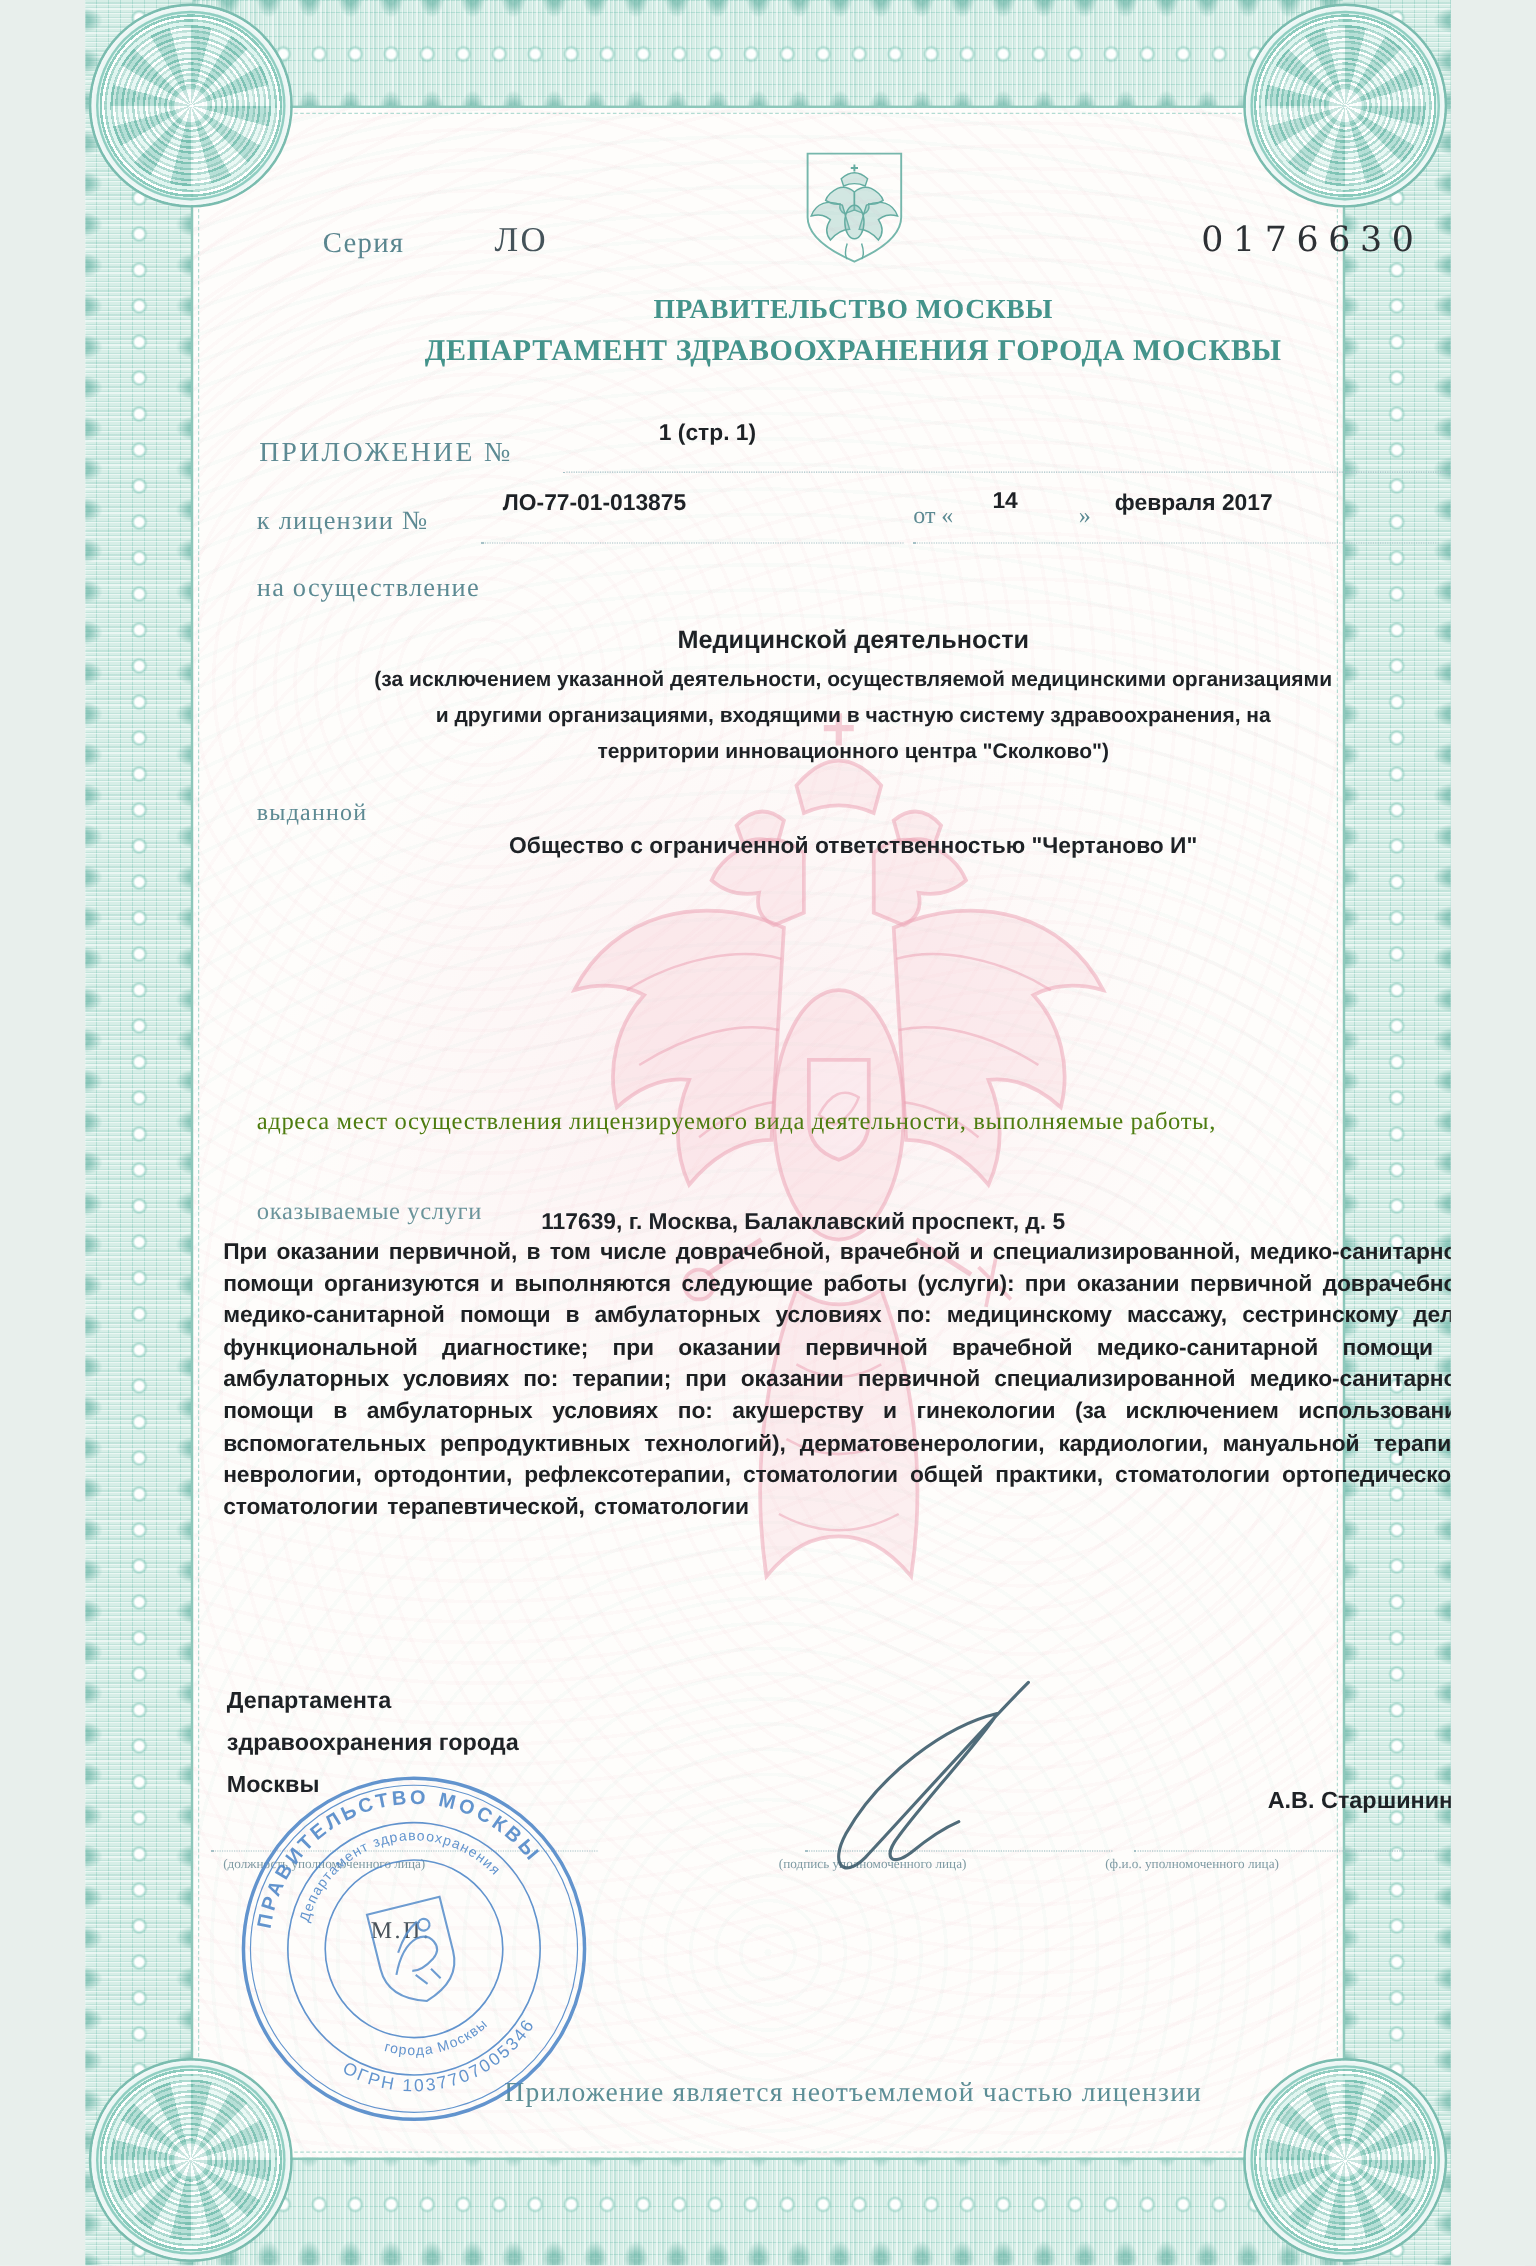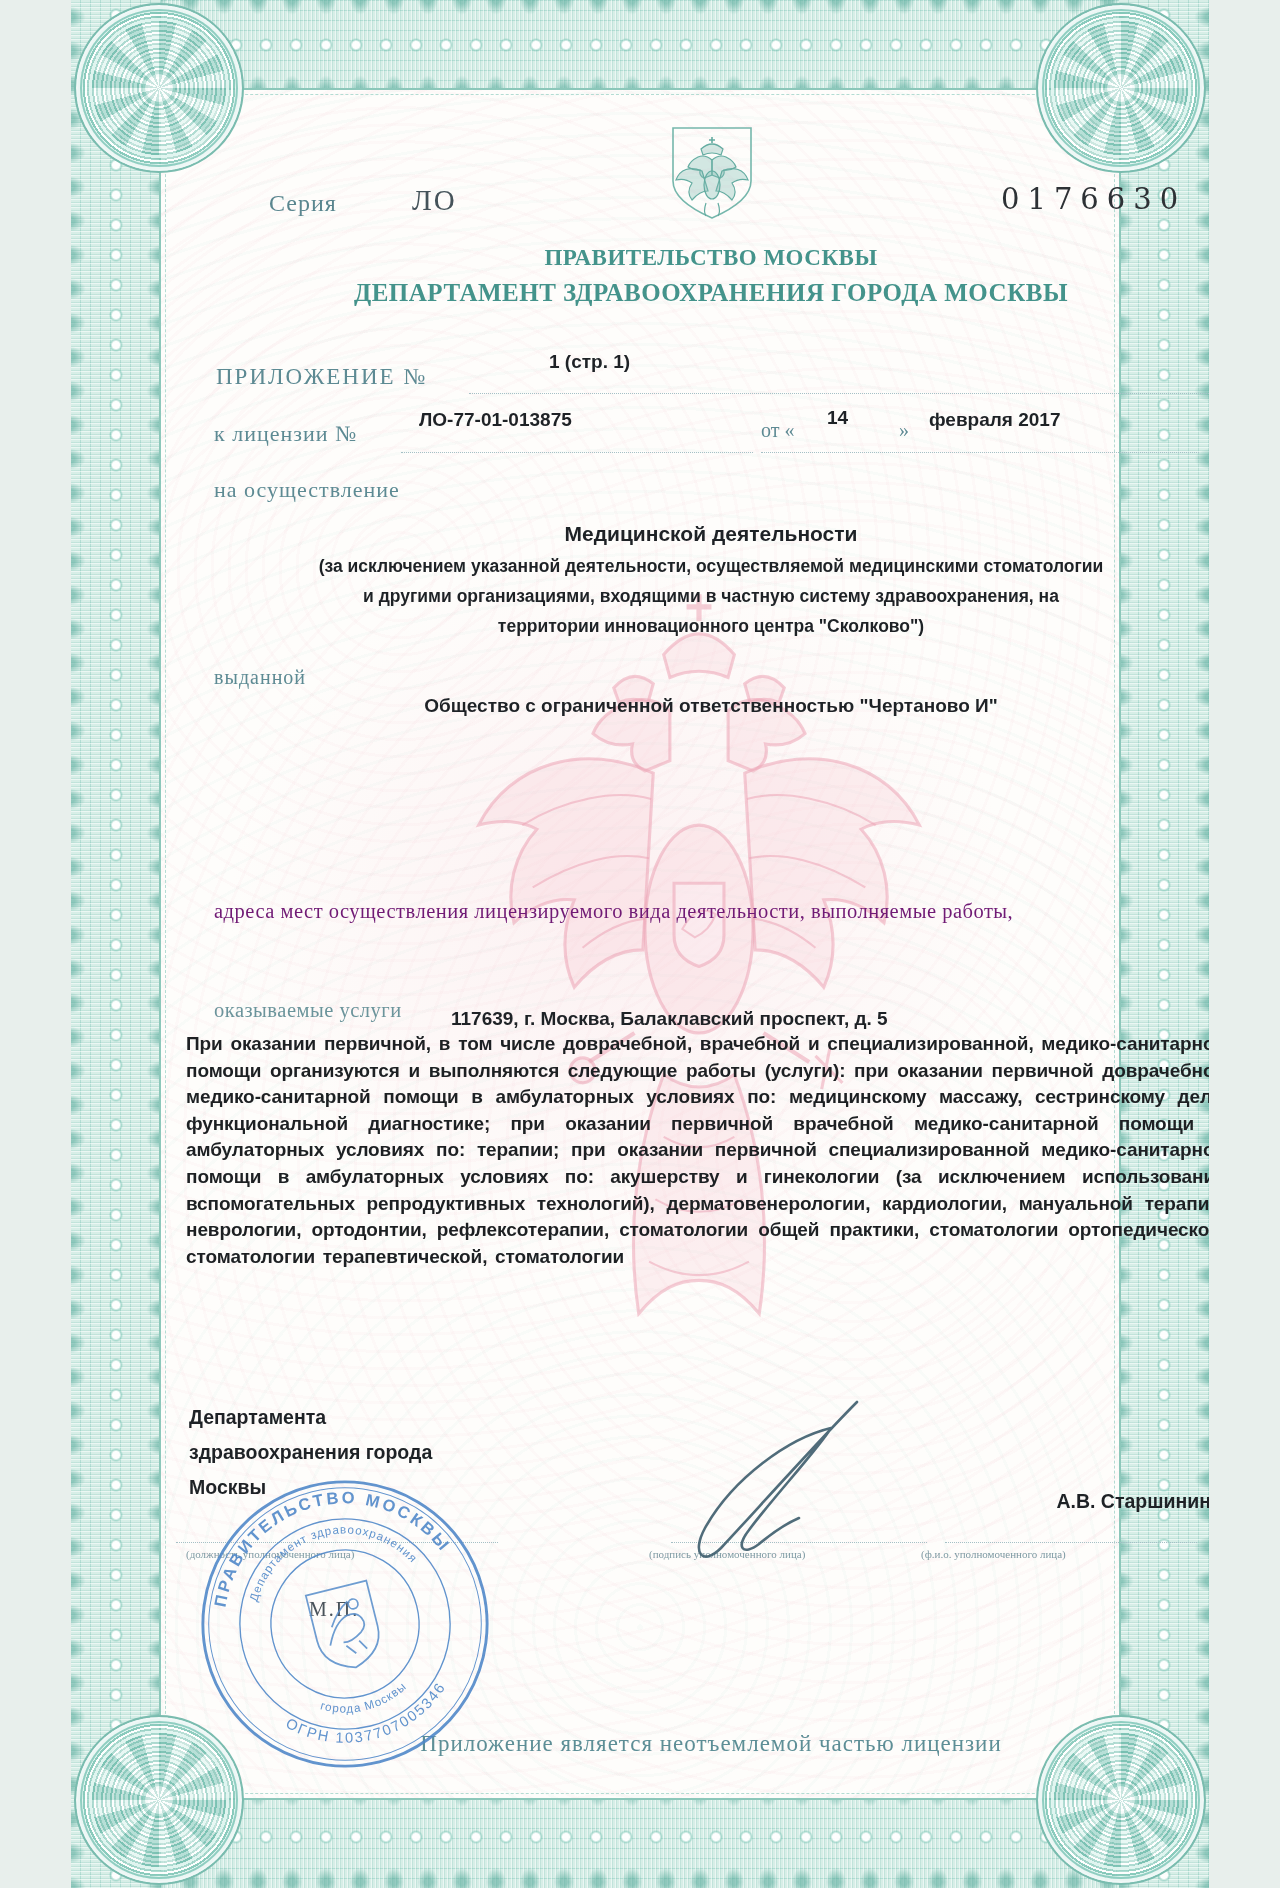--- a/index.html
+++ b/index.html
@@ -92,21 +92,21 @@
   .monthyear{left:858px; top:409px; font-size:19px;}
   .dot3{left:690px; top:451px; width:438px;}
   .year-suffix{left:1140px; top:427px; font-size:19px;}
   .carry-label{left:143px; top:477px; font-size:22px; letter-spacing:1px;}
   .activity-title{top:522px; font-size:21px;}
   .exc{font-size:17.5px; line-height:30px;}
   .exc1{top:551px;} .exc2{top:581px;} .exc3{top:611px;}
   .issued-label{left:143px; top:666px; font-size:20px; letter-spacing:1px;}
   .issued-caption{left:268px; top:675px; width:900px; font-size:11.5px; color:#7e9aa3; white-space:nowrap; overflow:hidden;}
   .company-line{top:695px; font-size:19px;}
-  .addr-l1{left:143px; top:900px; font-size:20.5px; letter-spacing:.5px; color:#701a75;font-family:Liberation Serif, serif;}
+  .addr-l1{left:143px; top:924px; font-size:20.5px; letter-spacing:.5px; color:#4d7c0f;font-family:Liberation Serif, serif;}
   .addr-l2{left:143px; top:999px; font-size:20.5px; letter-spacing:.5px; color:#6b949b;}
   .addr-value{left:380px; top:1008px; font-size:19px;}
   .works-par{
     left:115px; top:1031px; width:1040px;
     font-size:19px; line-height:26.6px; font-weight:bold; color:#1d2023;
     text-align:justify; word-spacing:2.5px; letter-spacing:-.1px;
   }
   .sig-pos{left:118px; top:1400px; width:420px; font-size:19.5px; line-height:35px;}
   .sig-name{left:900px; top:1490px; width:240px; font-size:19.5px; text-align:right;}
   .dotL{left:105px; top:1541px; width:322px;}
@@ -202,21 +202,21 @@
   <div class="abs dotline dot2 z2"></div>
   <span class="abs teal-label from-open z2">от «</span>
   <span class="abs bold-ink day-value z2">14</span>
   <span class="abs teal-label quote-close z2">»</span>
   <span class="abs bold-ink monthyear z2">февраля 2017</span>
   <div class="abs dotline dot3 z2"></div>
   <span class="abs teal-label year-suffix z2">г.</span>
 
   <span class="abs teal-label carry-label z2">на осуществление</span>
   <div class="abs centered bold-ink activity-title z2">Медицинской деятельности</div>
-  <div class="abs centered bold-ink exc exc1 z2">(за исключением указанной деятельности, осуществляемой медицинскими стоматологии</div>
+  <div class="abs centered bold-ink exc exc1 z2">(за исключением указанной деятельности, осуществляемой медицинскими организациями</div>
   <div class="abs centered bold-ink exc exc2 z2">и другими организациями, входящими в частную систему здравоохранения, на</div>
   <div class="abs centered bold-ink exc exc3 z2">территории инновационного центра "Сколково")</div>
 
   <span class="abs teal-label issued-label z2">выданной</span>
   <div class="abs centered bold-ink company-line z2">Общество с ограниченной ответственностью "Чертаново И"</div>
 
   <span class="abs serif addr-l1 z2">адреса мест осуществления лицензируемого вида деятельности, выполняемые работы,</span>
   <span class="abs serif addr-l2 z2">оказываемые услуги</span>
   <span class="abs bold-ink addr-value z2">117639, г. Москва, Балаклавский проспект, д. 5</span>
 

